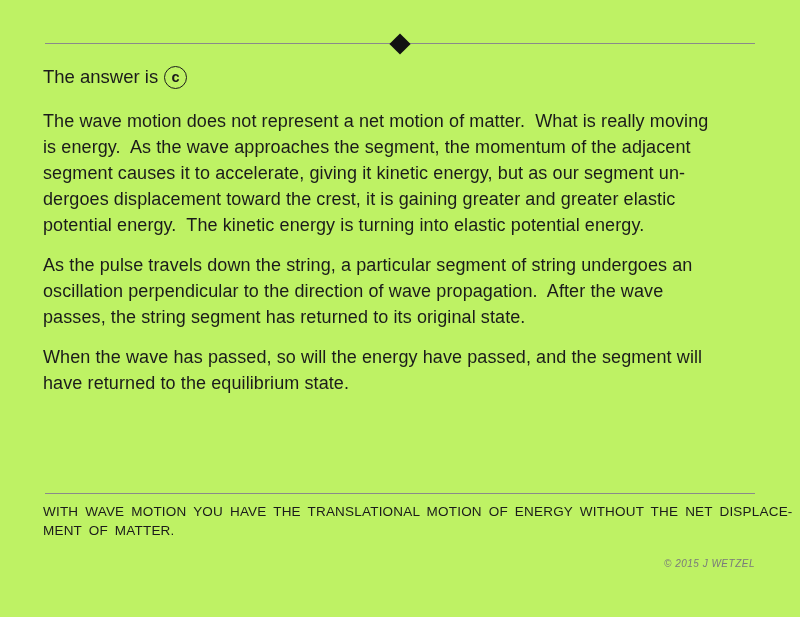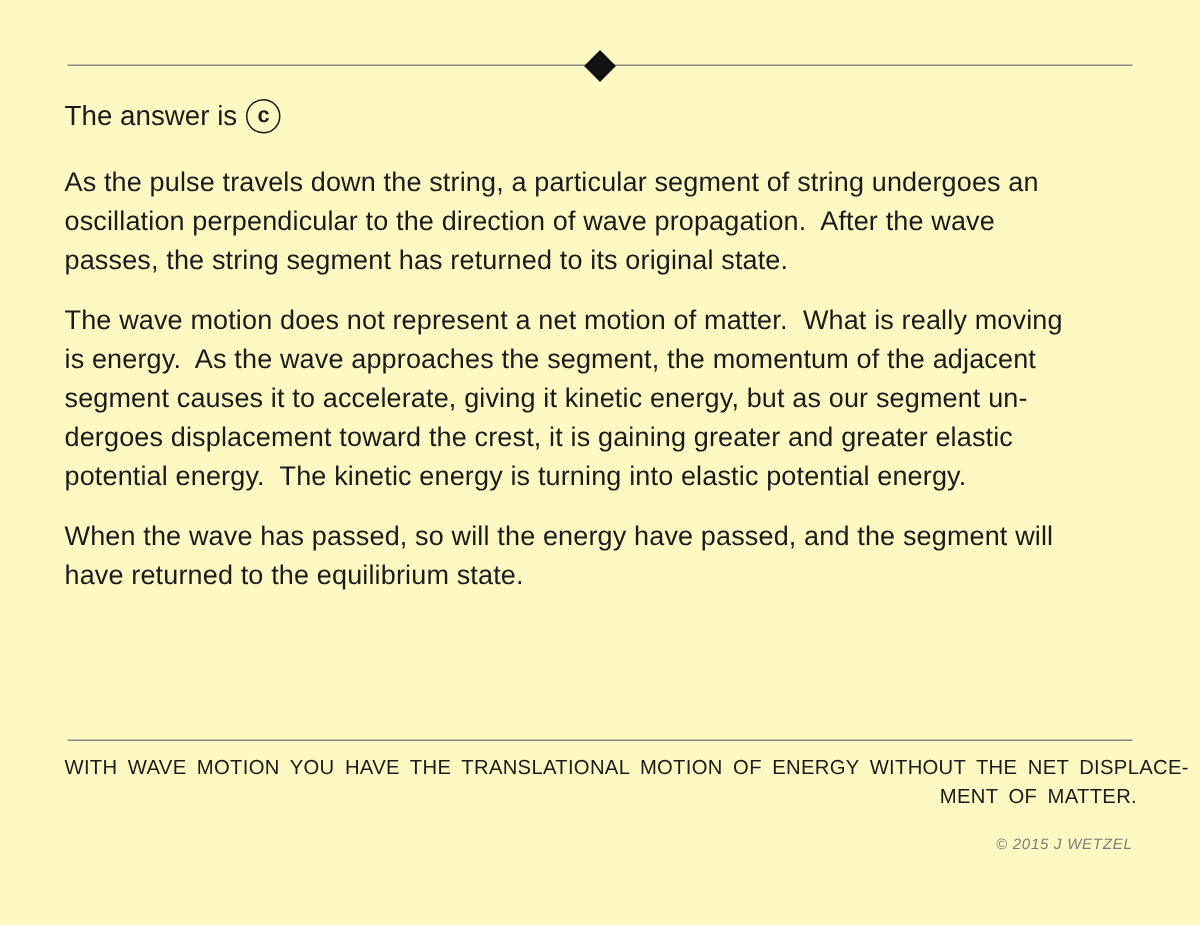--- a/index.html
+++ b/index.html
@@ -1,20 +1,20 @@
 <!DOCTYPE html>
 <html><head>
 <meta charset="utf-8">
 <style>
   * { margin:0; padding:0; box-sizing:border-box; }
   html,body { background:#ffffff; }
   .page {
     position:relative;
     width:800px; height:617px;
-    background:#fef9c3;
+    background:#bef264;
     font-family:"Liberation Sans", sans-serif;
     color:#1b1b1b;
     overflow:hidden;
   }
   .divider {
     position:absolute; left:45px; right:45px; height:0;
     border-top:1px solid #8a8a8a;
   }
   .divider-top { top:43px; }
   .divider-bottom { top:493px; }
@@ -44,21 +44,20 @@
     white-space:pre;
     margin-bottom:14px;
     letter-spacing:0.1px;
   }
   .takeaway {
     position:absolute; left:43px; top:502px; width:715px;
     font-size:13.5px; line-height:19px;
     white-space:pre;
     letter-spacing:0.2px; word-spacing:3px;
     color:#1b1b1b;
-    text-align:right;
   }
   .copyright {
     position:absolute; right:45px; top:558px;
     font-size:10px; font-style:italic;
     color:#7a7a7a; letter-spacing:0.5px;
   }
 </style>
 </head>
 <body>
 
@@ -67,28 +66,28 @@
   <div class="divider divider-top">
     <span class="diamond"></span>
   </div>
 
   <div class="answer-line">
     <span>The answer is</span>
     <span class="circle-letter">c</span>
   </div>
 
   <div class="body-text">
-    <p class="para">As the pulse travels down the string, a particular segment of string undergoes an
-oscillation perpendicular to the direction of wave propagation.  After the wave
-passes, the string segment has returned to its original state.</p>
     <p class="para">The wave motion does not represent a net motion of matter.  What is really moving
 is energy.  As the wave approaches the segment, the momentum of the adjacent
 segment causes it to accelerate, giving it kinetic energy, but as our segment un-
 dergoes displacement toward the crest, it is gaining greater and greater elastic
 potential energy.  The kinetic energy is turning into elastic potential energy.</p>
+    <p class="para">As the pulse travels down the string, a particular segment of string undergoes an
+oscillation perpendicular to the direction of wave propagation.  After the wave
+passes, the string segment has returned to its original state.</p>
     <p class="para">When the wave has passed, so will the energy have passed, and the segment will
 have returned to the equilibrium state.</p>
   </div>
 
   <div class="divider divider-bottom"></div>
 
   <div class="takeaway">WITH WAVE MOTION YOU HAVE THE TRANSLATIONAL MOTION OF ENERGY WITHOUT THE NET DISPLACE-
 MENT OF MATTER.</div>
 
   <div class="copyright">© 2015 J WETZEL</div>

